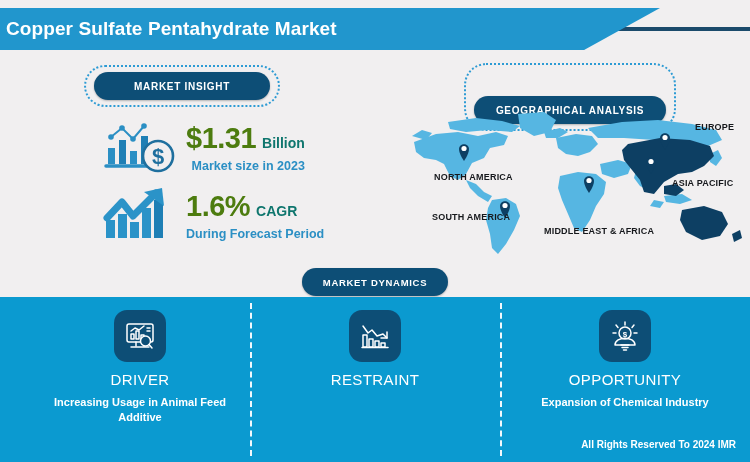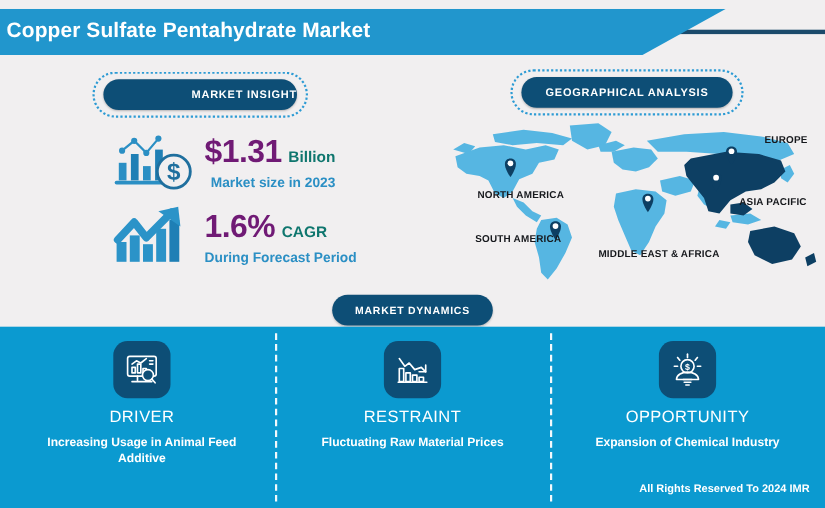--- a/index.html
+++ b/index.html
@@ -36,36 +36,36 @@
   }
   .pill{
     position:relative;background:#0d4e76;border-radius:18px;
     display:flex;align-items:center;justify-content:center;
     box-shadow:0 1px 2px rgba(0,0,0,.25);
   }
   .pill span{
     color:#ffffff;font-size:10px;font-weight:bold;letter-spacing:.7px;
   }
   #pill-insight{left:94px;top:72px;}
-  #pill-insight .pill{width:176px;height:28px;justify-content:flex-end;}
+  #pill-insight .pill{width:176px;height:28px;}
   #pill-geo{left:474px;top:70px;}
-  #pill-geo .pill{width:192px;height:28px;}
+  #pill-geo .pill{width:192px;height:28px;margin-top:26px;}
   #pill-dyn{left:302px;top:268px;}
   #pill-dyn .pill{width:146px;height:28px;border-radius:16px;}
   #pill-dyn .pill span{font-size:9.5px;}
 
   
   .metric{position:absolute;display:flex;align-items:center;}
   #metric-size{left:100px;top:118px;}
   #metric-cagr{left:100px;top:186px;}
   .metric-icon{width:78px;height:58px;flex:0 0 auto;}
   .metric-txt{margin-left:8px;}
   .metric-line1{display:flex;align-items:baseline;}
   .metric-big{
-    font-size:29px;font-weight:bold;color:#701a75;letter-spacing:-.5px;text-align:center;
+    font-size:29px;font-weight:bold;color:#4d7c0f;letter-spacing:-.5px;text-align:center;
   }
   .metric-unit{
     font-size:14px;font-weight:bold;color:#0f766e;margin-left:6px;
   }
   .metric-sub{
     font-size:12.5px;font-weight:bold;color:#2b8fc4;margin-top:4px;text-align:right;
   }
 
   
   #map-area{position:absolute;left:392px;top:108px;width:358px;height:152px;}
@@ -83,21 +83,21 @@
   .vdiv{
     position:absolute;top:6px;width:0;height:153px;
     border-left:2px dashed #ffffff;opacity:.95;
   }
   #vdiv-1{left:250px;}
   #vdiv-2{left:500px;}
   .dyn-col{
     position:absolute;top:0;width:250px;height:140px;
     display:flex;flex-direction:column;align-items:center;
   }
-  #col-driver{left:4px;}
+  #col-driver{left:15px;}
   #col-restraint{left:250px;}
   #col-opportunity{left:500px;}
   .dyn-icon{
     margin-top:13px;width:52px;height:52px;border-radius:13px;
     background:#0d4e76;display:flex;align-items:center;justify-content:center;
   }
   .dyn-title{
     margin-top:9px;color:#ffffff;font-size:15px;letter-spacing:.4px;
   }
   .dyn-desc{
@@ -293,21 +293,20 @@
           <polyline points="5,7 10,14 14,11 19,17 25,15 29,19"></polyline>
           <polyline points="29,13 29,19 23,19"></polyline>
           <rect x="5" y="16" width="4" height="12"></rect>
           <rect x="11" y="20" width="4" height="8"></rect>
           <rect x="17" y="22" width="4" height="6"></rect>
           <rect x="23" y="24" width="4" height="4"></rect>
           <line x1="4" y1="28.5" x2="30" y2="28.5"></line>
         </svg>
       </div>
       <div class="dyn-title">RESTRAINT</div>
-      <div class="dyn-desc">Fluctuating Raw Material Prices</div>
     </div>
 
     <div class="dyn-col" id="col-opportunity">
       <div class="dyn-icon">
         <svg viewBox="0 0 34 34" width="34" height="34" fill="none" stroke="#ffffff" stroke-width="1.5" stroke-linecap="round" stroke-linejoin="round">
           <line x1="17" y1="3" x2="17" y2="6"></line>
           <line x1="8" y1="6" x2="10" y2="8.5"></line>
           <line x1="26" y1="6" x2="24" y2="8.5"></line>
           <line x1="5" y1="14" x2="8" y2="14"></line>
           <line x1="29" y1="14" x2="26" y2="14"></line>

